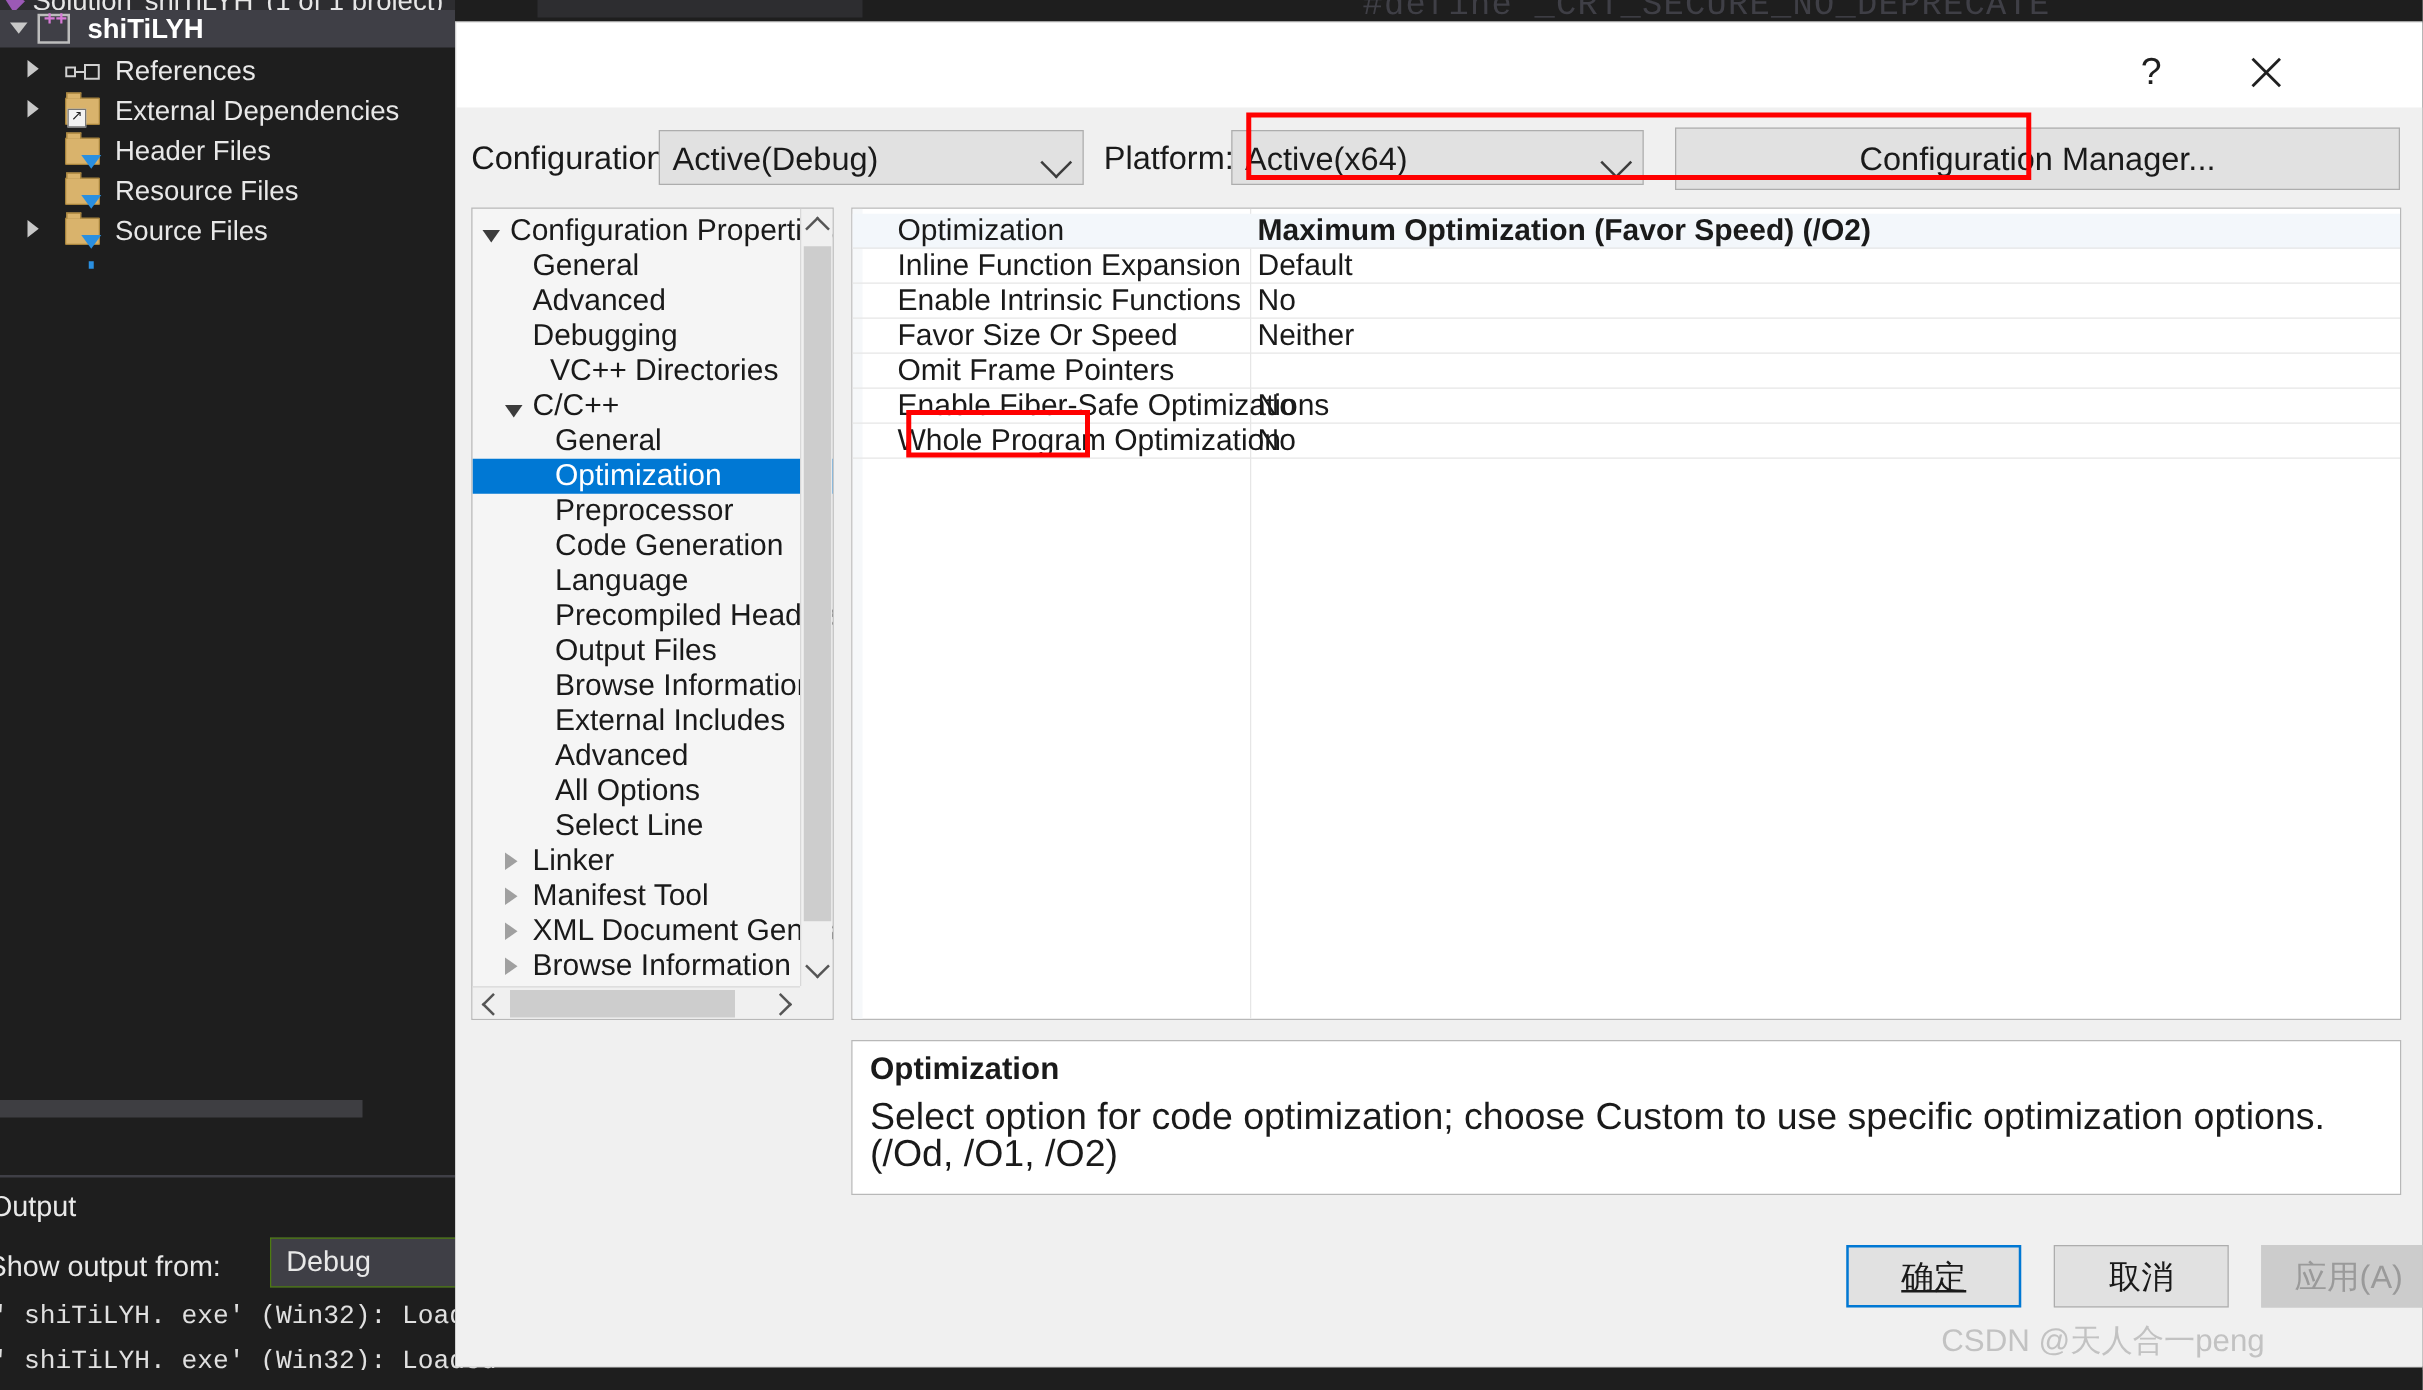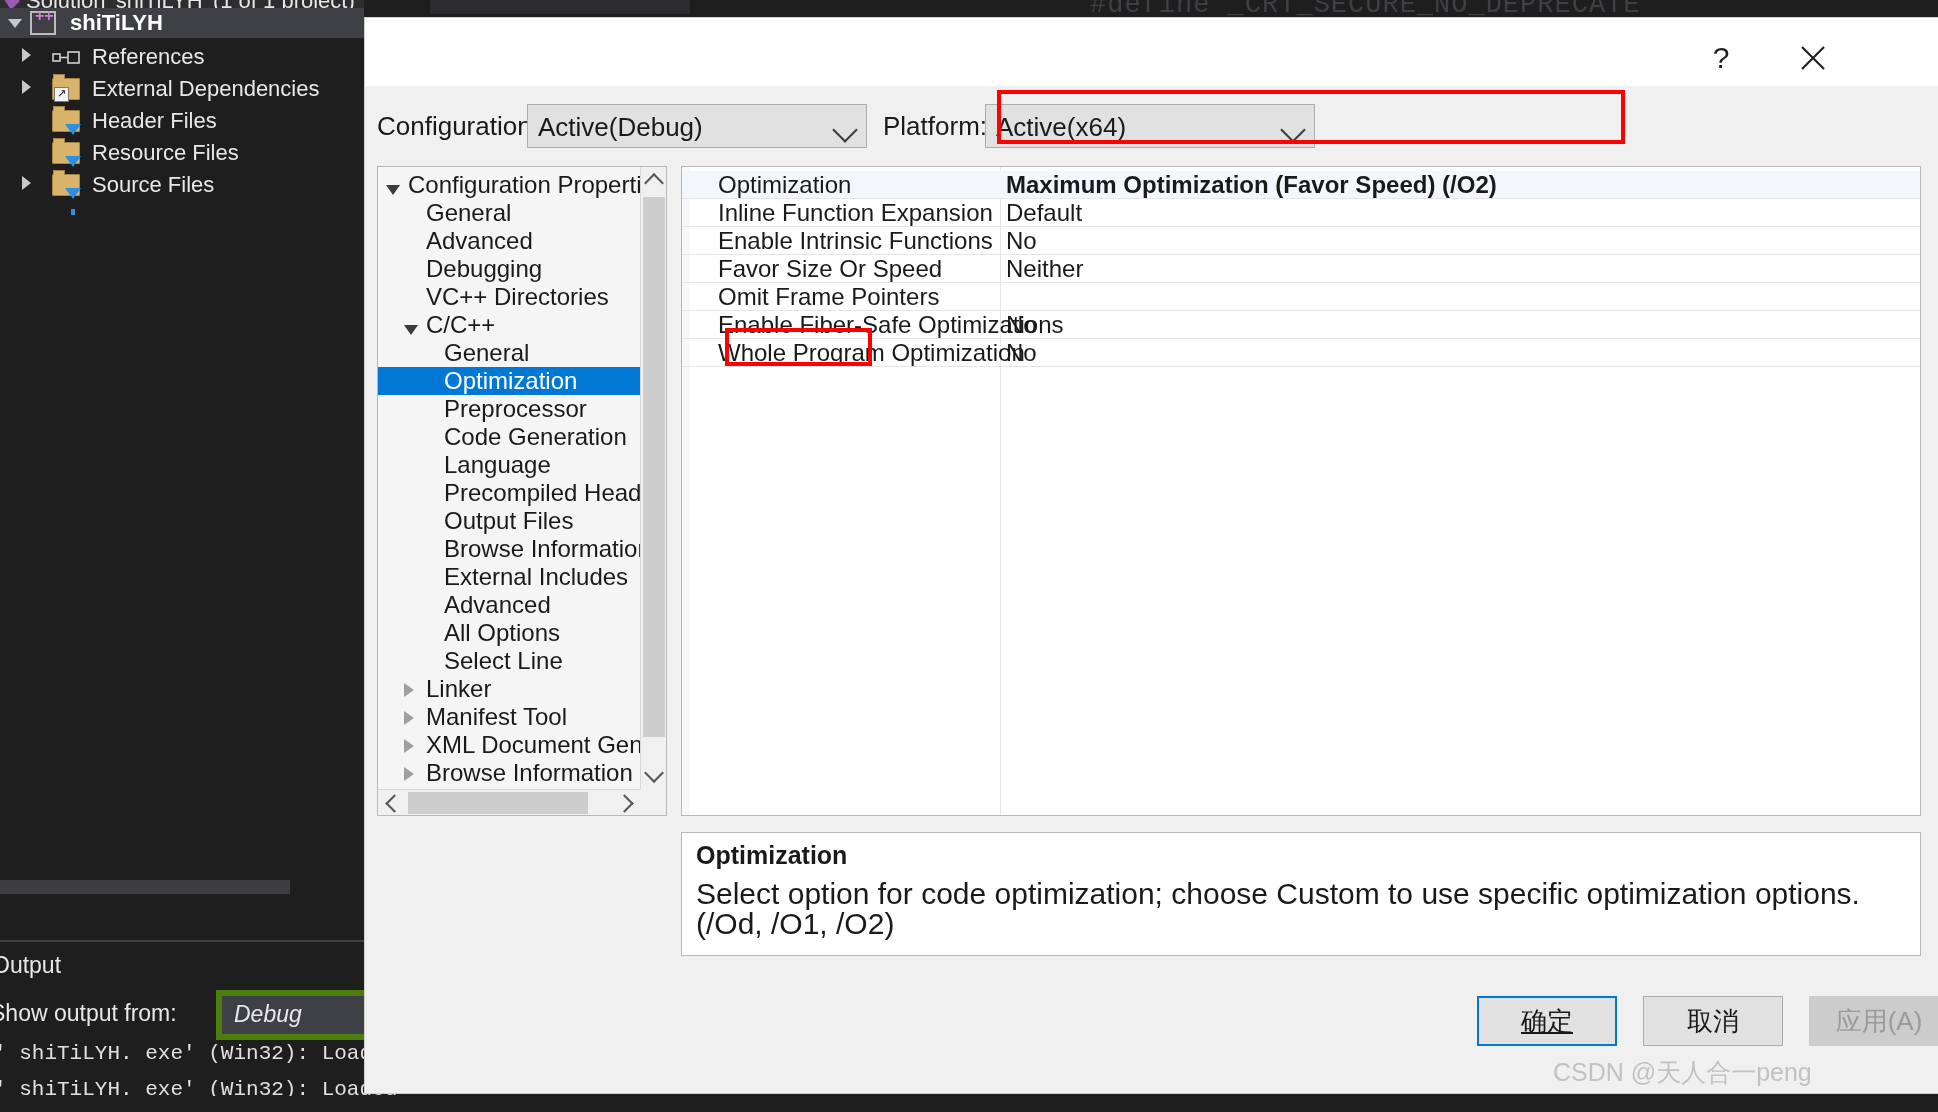--- a/index.html
+++ b/index.html
@@ -35,21 +35,21 @@
   .ic-ref{width:28px;height:14px;}
   .ic-folder{width:28px;height:22px;background:#d9b36c;border:1px solid #a8843c;box-sizing:border-box;position:relative;border-radius:1px;}
   .ic-folder:before{content:"";position:absolute;left:0;top:-5px;width:12px;height:5px;background:#d9b36c;border:1px solid #a8843c;border-bottom:none;box-sizing:border-box;}
   .funnel{position:absolute;right:-2px;bottom:-4px;width:0;height:0;border-left:8px solid transparent;border-right:8px solid transparent;border-top:11px solid #2a8fe0;}
   .funnel:after{content:"";position:absolute;left:-2px;top:10px;width:4px;height:6px;background:#2a8fe0;}
   .arrowbadge{position:absolute;left:1px;bottom:-3px;width:13px;height:13px;background:#f2f2f2;border:1px solid #777;color:#222;font-size:11px;line-height:11px;text-align:center;}
   .se-scroll{position:absolute;left:0;top:880px;width:290px;height:14px;background:#3e3e42;}
   .se-divider{position:absolute;left:0;top:940px;width:364px;height:2px;background:#3f3f46;}
   .out-title{position:absolute;left:-8px;top:952px;font-size:23px;color:#e8e8e8;}
   .out-from{position:absolute;left:-10px;top:1000px;font-size:23px;color:#e8e8e8;white-space:nowrap;}
-  .out-combo{position:absolute;left:216px;top:990px;width:150px;height:38px;background:#3f3f46;border:6px solid #4d7c0f;font-style:italic;}
+  .out-combo{position:absolute;left:216px;top:990px;width:150px;height:38px;background:#3f3f46;border:1px solid #4d7c0f;}
   .out-combo span{position:absolute;left:12px;top:5px;font-size:23px;color:#e8e8e8;}
   .out-line{position:absolute;left:-6px;font-size:21px;color:#e0e0e0;
      font-family:"Liberation Mono","DejaVu Sans Mono",monospace;white-space:nowrap;}
 
   
   .dlg{position:absolute;left:365px;top:18px;width:1573px;height:1075px;background:#ffffff;
        box-shadow:0 0 0 1px #cfcfcf;}
   .dlg-title{position:absolute;left:20px;top:20px;font-size:28px;color:#1a1a1a;}
   .dlg-help{position:absolute;left:1330px;top:14px;width:52px;height:52px;font-size:30px;color:#1f1f1f;
     display:flex;align-items:center;justify-content:center;cursor:default;}
@@ -216,40 +216,41 @@
         <span class="val">Active(Debug)</span>
         <span class="chev"></span>
       </div>
 
       <div class="lbl-plat">Platform:</div>
       <div class="combo" id="plat-combo">
         <span class="val">Active(x64)</span>
         <span class="chev"></span>
       </div>
 
+      <div class="btn" id="cfgmgr-btn">Configuration Manager...</div>
 
       <div class="treebox">
         <div id="tree-nodes">
             <div class="tnode" style="top: 4px; left: 8px;">
               <span class="tw"><span class="caret-d"></span></span>
               <span>Configuration Properties</span>
             </div>
             <div class="tnode" style="top: 32px; left: 26px;">
               <span class="tw"></span>
               <span>General</span>
             </div>
             <div class="tnode" style="top: 60px; left: 26px;">
               <span class="tw"></span>
               <span>Advanced</span>
             </div>
             <div class="tnode" style="top: 88px; left: 26px;">
               <span class="tw"></span>
               <span>Debugging</span>
             </div>
-            <div class="tnode" style="top: 116px; left: 26px;">
+            <div class="tnode" style="top: 116px; left: 40px;">
               <span class="tw"></span>
               <span>VC++ Directories</span>
             </div>
             <div class="tnode" style="top: 144px; left: 26px;">
               <span class="tw"><span class="caret-d"></span></span>
               <span>C/C++</span>
             </div>
             <div class="tnode" style="top: 172px; left: 44px;">
               <span class="tw"></span>
               <span>General</span>

